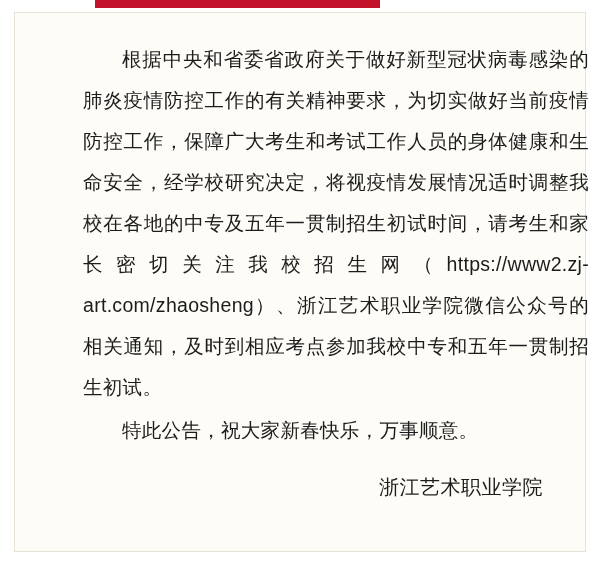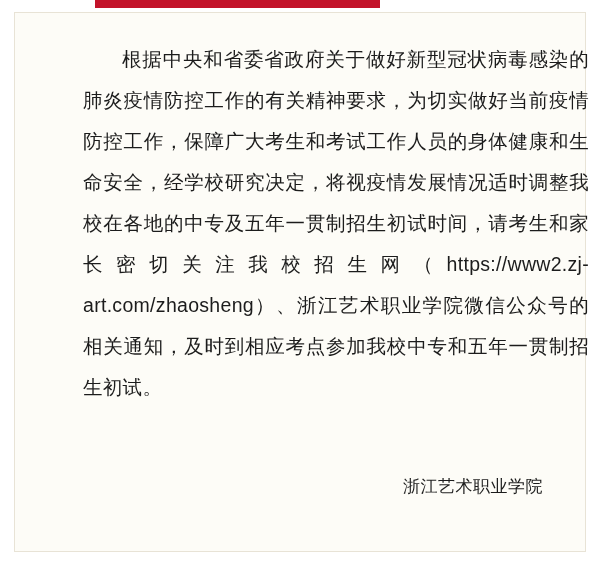--- a/index.html
+++ b/index.html
@@ -69,21 +69,21 @@
   }
   .para + .para {
     margin-top: 2px;
   }
   .signature {
     position: absolute;
     right: 42px;
     top: 455px;
     width: 240px;
     text-align: right;
-    font-size: 17px;
+    font-size: 20px;
     line-height: 38px;
     color: #1c1c1c;
     letter-spacing: 0.5px;
   }
   .sig-line {
     display: block;
   }
 </style>
 </head>
 <body>
@@ -91,20 +91,21 @@
 <div class="page">
 
   <div class="top-bar">
     <div class="red-seg"></div>
   </div>
 
   <div class="notice-card">
 
     <div class="body-text">
       <p class="para">根据中央和省委省政府关于做好新型冠状病毒感染的肺炎疫情防控工作的有关精神要求，为切实做好当前疫情防控工作，保障广大考生和考试工作人员的身体健康和生命安全，经学校研究决定，将视疫情发展情况适时调整我校在各地的中专及五年一贯制招生初试时间，请考生和家长密切关注我校招生网（https://www2.zj-art.com/zhaosheng）、浙江艺术职业学院微信公众号的相关通知，及时到相应考点参加我校中专和五年一贯制招生初试。</p>
+      <p class="para">特此公告，祝大家新春快乐，万事顺意。</p>
     </div>
 
     <div class="signature">
       <span class="sig-line">浙江艺术职业学院</span>
     </div>
 
   </div>
 </div>
 
 </body></html>

